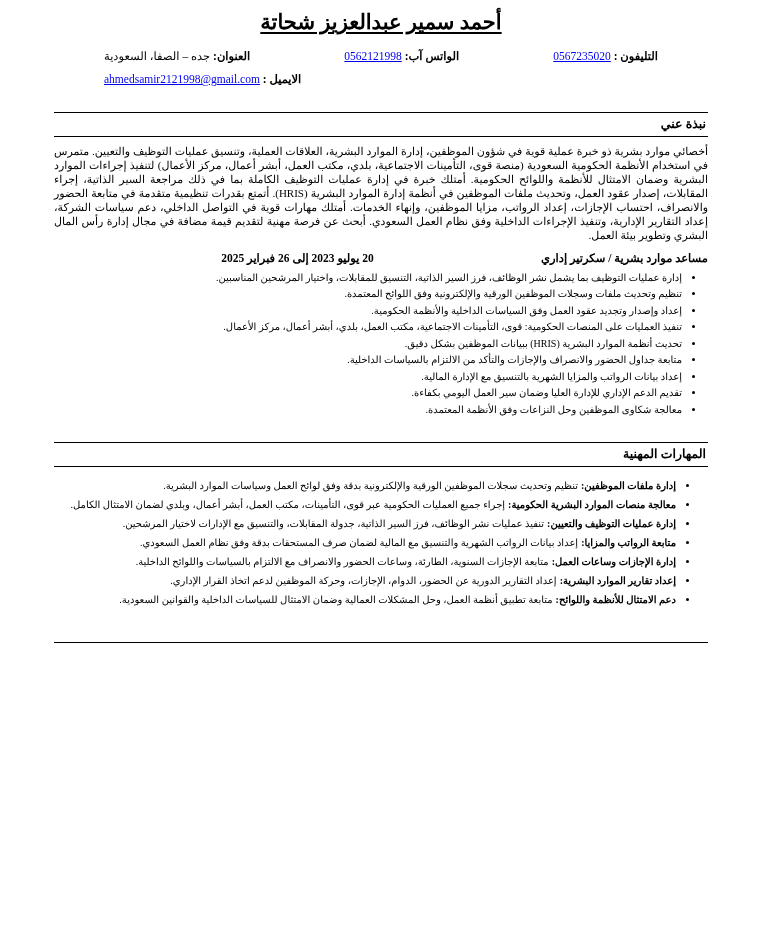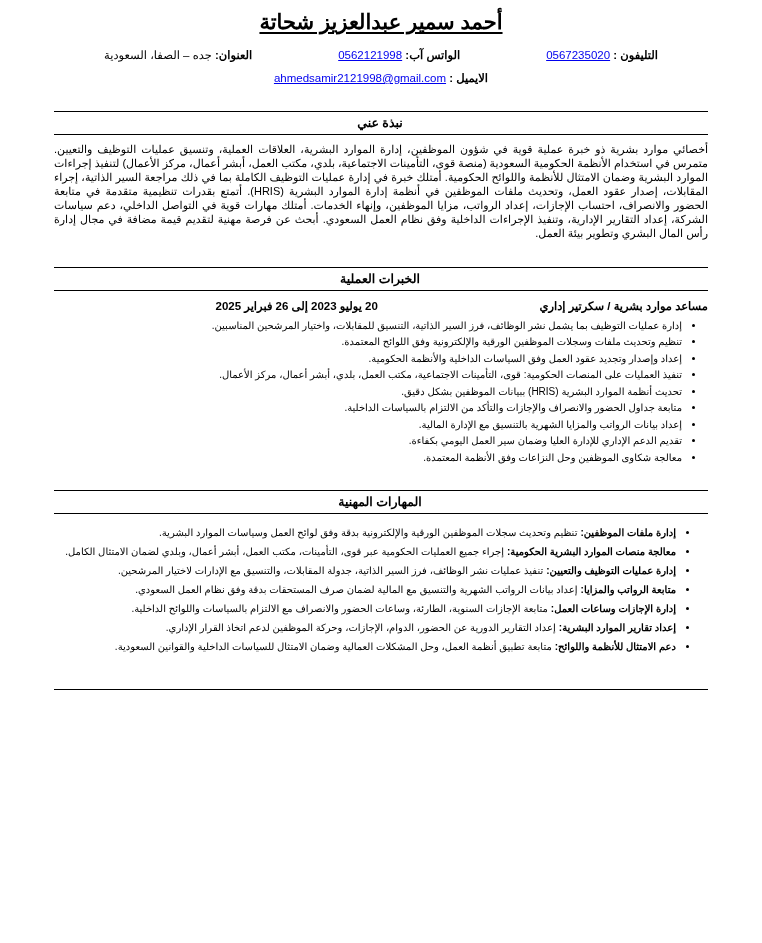--- a/index.html
+++ b/index.html
@@ -1,43 +1,43 @@
 <!DOCTYPE html>
 <html lang="ar"><head>
 <meta charset="utf-8">
 <style>
   html,body{margin:0;padding:0;background:#ffffff;}
   .page{
     width:762px;height:943px;box-sizing:border-box;
     padding:10px 54px 0 54px;
     background:#fff;color:#000;
     direction:rtl;
-    font-family:Liberation Sans, sans-serif;
+    font-family:Liberation Serif, serif;
     overflow:hidden;
   }
   .name{
     margin:0 0 14px 0;
     text-align:center;
     font-size:21px;font-weight:bold;
     text-decoration:underline;
     text-underline-offset:3px;
   }
   .contact{padding:0 50px;font-size:11.5px;}
   .contact-row{
     display:flex;justify-content:space-between;align-items:baseline;
     margin-bottom:9px;
   }
   .contact-item{white-space:nowrap;}
   .contact-item b{font-weight:bold;}
-  .email-row{display:block;text-align:center;margin-bottom:0;}
+  .email-row{display:block;text-align:left;margin-bottom:0;}
   a.link{color:#0000ee;text-decoration:underline;cursor:pointer;}
   .section-head{margin-top:26px;}
   .rule{border-top:1.2px solid #000;height:0;}
   .section-title{
-    font-size:12.5px;font-weight:bold;text-align:center;
+    font-size:12.5px;font-weight:bold;text-align:right;
     padding:3px 2px 4px 0;
   }
   .summary{
     margin:7px 0 8px 0;
     font-size:11px;line-height:1.28;
     text-align:justify;
   }
   .job-head{
     display:flex;align-items:baseline;
     margin-top:8px;
@@ -88,25 +88,20 @@
     </div>
   </div>
 
   <div class="section-head">
     <div class="rule"></div>
     <div class="section-title">نبذة عني</div>
     <div class="rule"></div>
   </div>
   <p class="summary">أخصائي موارد بشرية ذو خبرة عملية قوية في شؤون الموظفين، إدارة الموارد البشرية، العلاقات العملية، وتنسيق عمليات التوظيف والتعيين. متمرس في استخدام الأنظمة الحكومية السعودية (منصة قوى، التأمينات الاجتماعية، بلدي، مكتب العمل، أبشر أعمال، مركز الأعمال) لتنفيذ إجراءات الموارد البشرية وضمان الامتثال للأنظمة واللوائح الحكومية. أمتلك خبرة في إدارة عمليات التوظيف الكاملة بما في ذلك مراجعة السير الذاتية، إجراء المقابلات، إصدار عقود العمل، وتحديث ملفات الموظفين في أنظمة إدارة الموارد البشرية (HRIS). أتمتع بقدرات تنظيمية متقدمة في متابعة الحضور والانصراف، احتساب الإجازات، إعداد الرواتب، مزايا الموظفين، وإنهاء الخدمات. أمتلك مهارات قوية في التواصل الداخلي، دعم سياسات الشركة، إعداد التقارير الإدارية، وتنفيذ الإجراءات الداخلية وفق نظام العمل السعودي. أبحث عن فرصة مهنية لتقديم قيمة مضافة في مجال إدارة رأس المال البشري وتطوير بيئة العمل.</p>
 
-  <div class="section-head">
-    <div class="rule"></div>
-    <div class="section-title">الخبرات العملية</div>
-    <div class="rule"></div>
-  </div>
 
   <div class="job-head">
     <span class="job-title">مساعد موارد بشرية / سكرتير إداري</span>
     <span class="job-dates">20 يوليو 2023 إلى 26 فبراير 2025</span>
   </div>
 
   <ul class="bullets">
     <li>إدارة عمليات التوظيف بما يشمل نشر الوظائف، فرز السير الذاتية، التنسيق للمقابلات، واختيار المرشحين المناسبين.</li>
     <li>تنظيم وتحديث ملفات وسجلات الموظفين الورقية والإلكترونية وفق اللوائح المعتمدة.</li>
     <li>إعداد وإصدار وتجديد عقود العمل وفق السياسات الداخلية والأنظمة الحكومية.</li>

